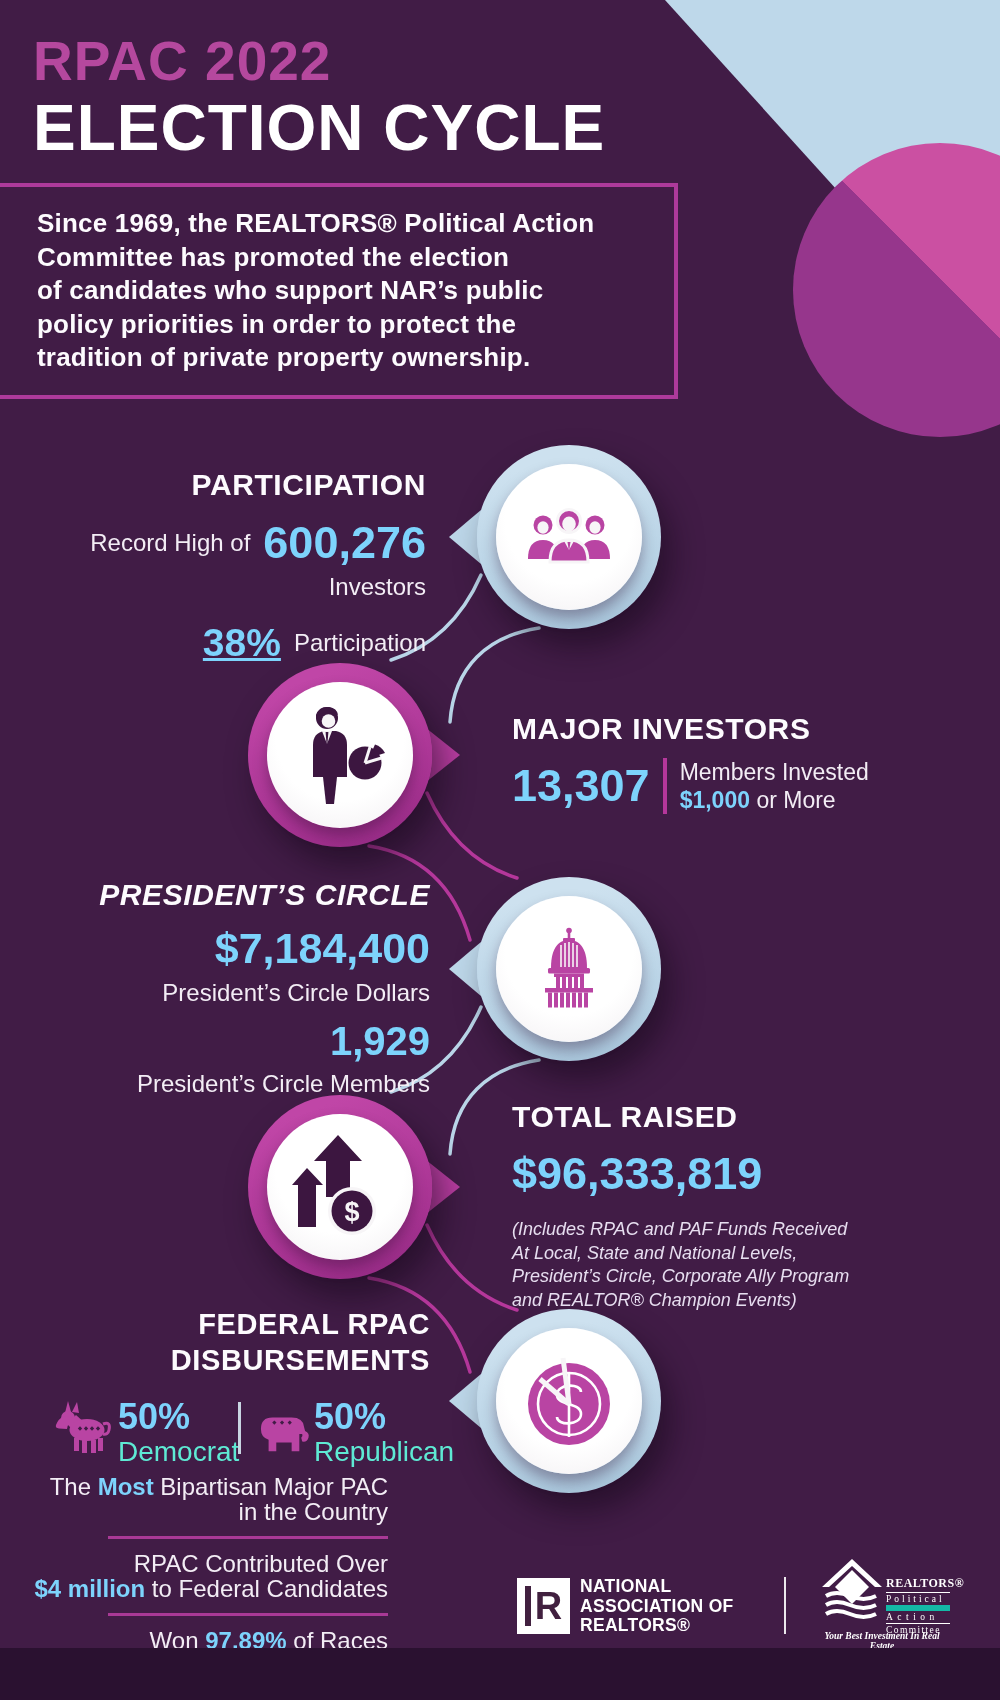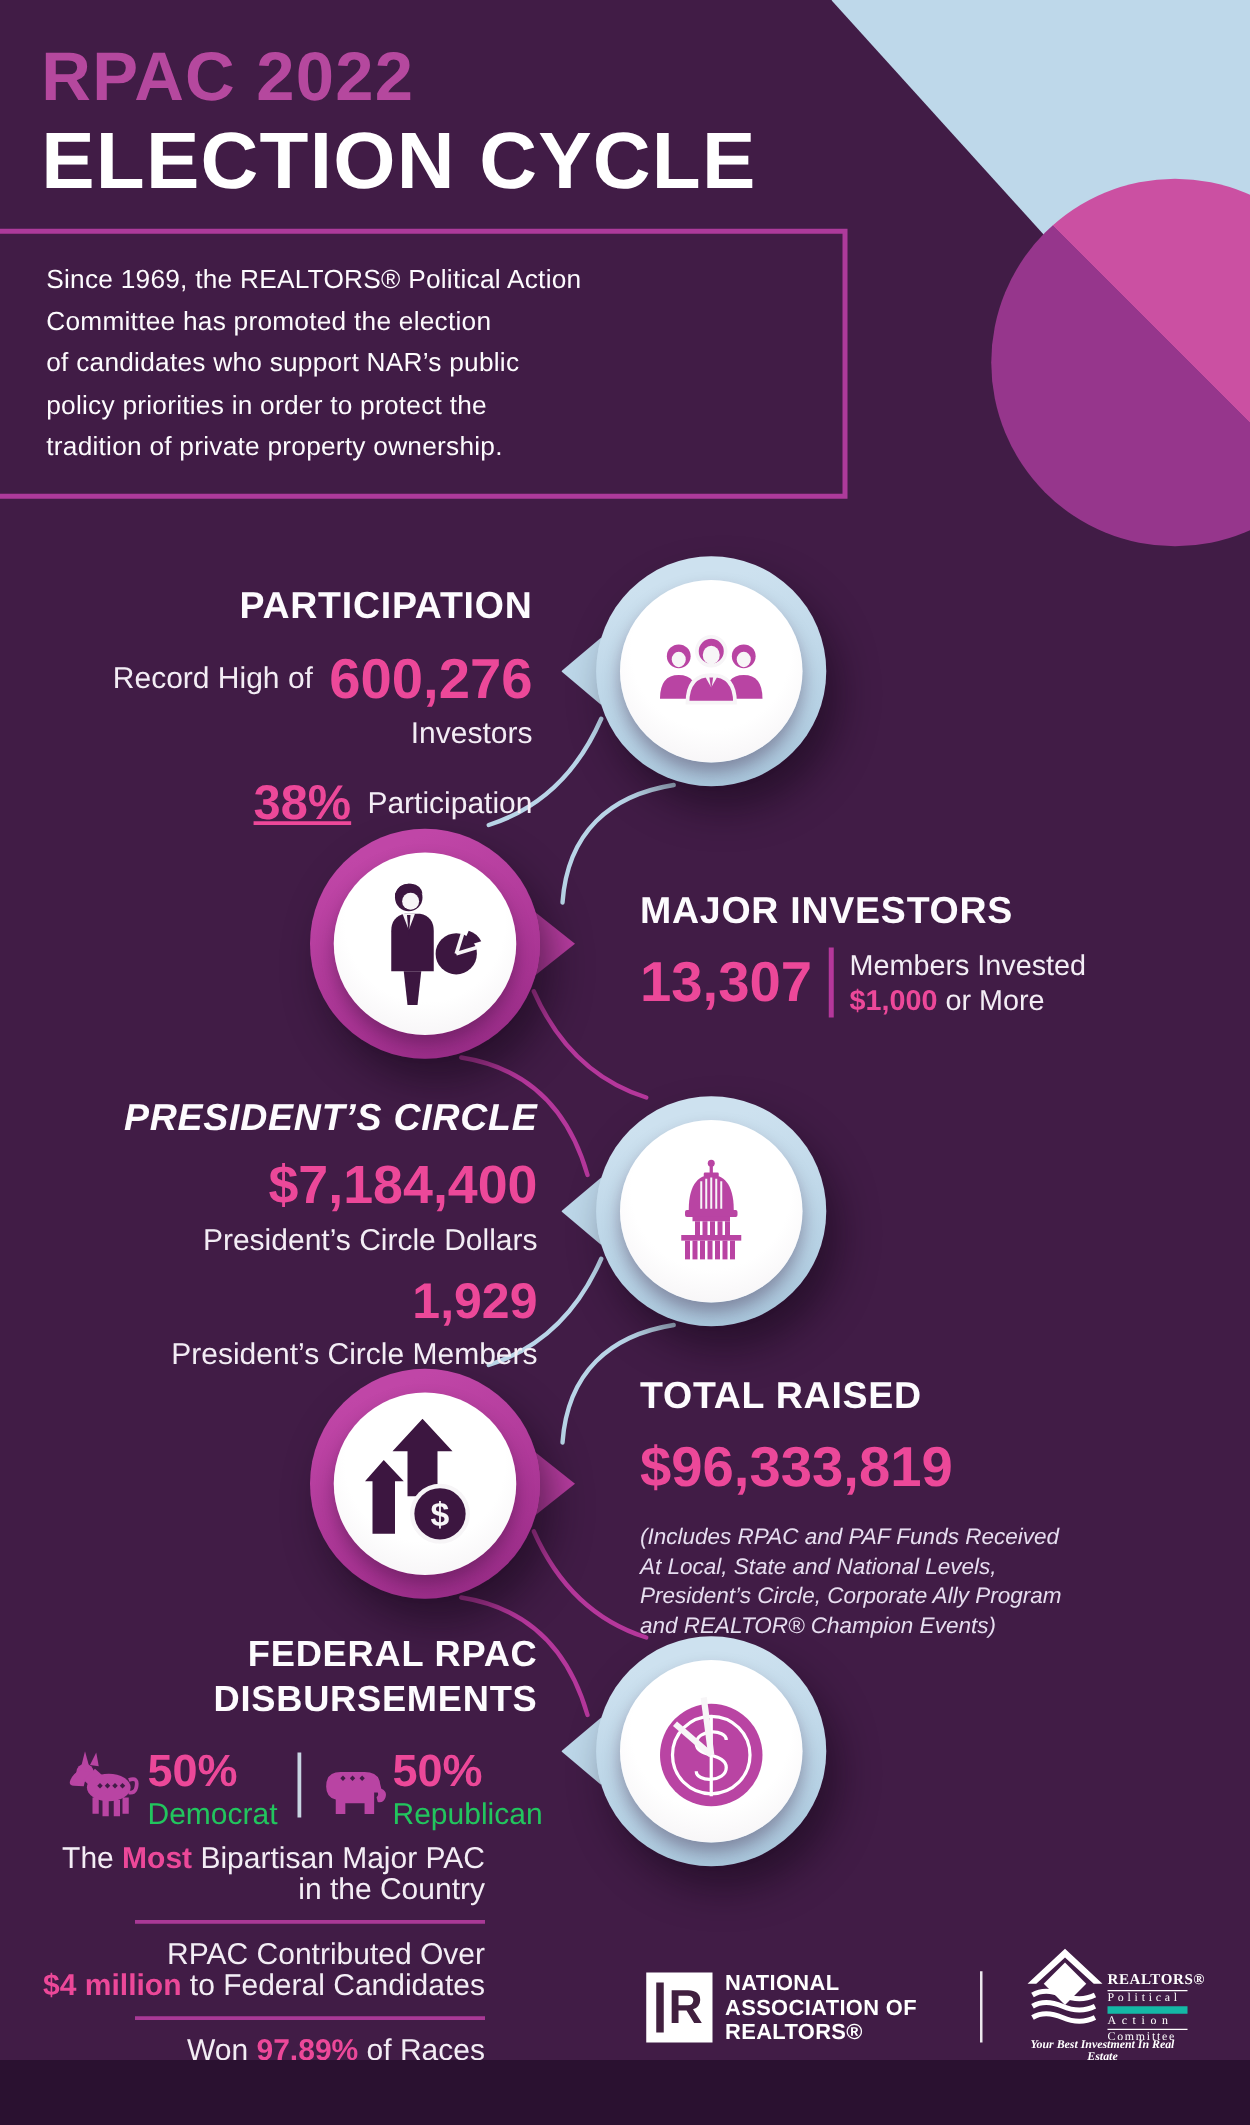--- a/index.html
+++ b/index.html
@@ -9,21 +9,21 @@
   .deco-triangle{position:absolute;right:0;top:0;width:335px;height:370px;background:#bed8ea;
                  clip-path:polygon(0 0,100% 0,100% 100%);}
   .deco-circle{position:absolute;left:793px;top:143px;width:294px;height:294px;border-radius:50%;
                background:linear-gradient(45deg,#96368c 0 52%,#cb50a2 52% 100%);}
   
   .title{position:absolute;left:33px;top:34px;line-height:1;}
   .title .t1{font-size:55px;font-weight:700;letter-spacing:1px;color:#b5489e;}
   .title .t2{font-size:64px;font-weight:700;letter-spacing:1px;color:#ffffff;margin-top:7px;}
   .intro{position:absolute;left:-4px;top:183px;width:682px;height:216px;border:4px solid #ad3a9b;
          box-sizing:border-box;display:flex;align-items:center;}
-  .intro p{margin:0 0 0 37px;font-size:21px;line-height:33.5px;font-weight:400;white-space:pre-line;
+  .intro p{margin:0 0 0 37px;font-size:26px;line-height:33.5px;font-weight:700;white-space:pre-line;
            color:#fdfbfe;letter-spacing:.2px;}
   
   svg.connectors{position:absolute;left:0;top:0;z-index:1;}
   .conn-blue{stroke:#b9d5e8;stroke-width:3.5;fill:none;stroke-linecap:round;}
   .conn-mag{stroke:#b5379b;stroke-width:3.5;fill:none;stroke-linecap:round;}
   
   .node{position:absolute;width:184px;height:184px;border-radius:50%;z-index:2;
         box-shadow:10px 18px 30px rgba(18,5,22,.5);}
   .node.blue{background:linear-gradient(170deg,#cde1ef 15%,#b7d2e5 70%,#a5c3d9 100%);}
   .node.mag{background:linear-gradient(160deg,#c2 0,#b83ea2 20%,#a73392 72%,#922982 100%);
@@ -31,21 +31,21 @@
   .node .inner{position:absolute;left:19px;top:19px;width:146px;height:146px;border-radius:50%;
         background:radial-gradient(circle at 50% 38%,#ffffff 55%,#f1eef1 100%);
         box-shadow:0 8px 14px rgba(40,8,42,.35);display:flex;align-items:center;justify-content:center;}
   .tail{position:absolute;z-index:2;}
   .tail.left{width:32px;height:54px;clip-path:polygon(100% 0,0 50%,100% 100%);background:#bcd6e8;}
   .tail.right{width:34px;height:54px;clip-path:polygon(0 0,100% 50%,0 100%);background:#b83da0;}
   
   .sec{position:absolute;z-index:3;}
   .ralign{display:flex;flex-direction:column;align-items:flex-end;text-align:right;}
   .h{font-size:30px;font-weight:700;letter-spacing:.6px;color:#fdfbfe;}
-  .num{font-weight:700;color:#ec4899;}
+  .num{font-weight:700;color:#7dd3fc;}
   .lbl{color:#f3edf5;}
   .rowflex{display:flex;align-items:center;gap:13px;}
   
   .s1{right:574px;top:468px;}
   .s1 .h{margin-bottom:15px;}
   .s1 .big{font-size:45px;}
   .s1 .lbl{font-size:24px;}
   .s1 .unit{margin:4px 0 20px 0;}
   .s1 .pct{font-size:39px;text-decoration:underline;}
   
@@ -65,21 +65,21 @@
   
   .s4{left:512px;top:1100px;}
   .s4 .h{margin-bottom:14px;}
   .s4 .big{font-size:45px;margin-bottom:18px;}
   .s4 .note{font-size:18px;line-height:23.5px;font-style:italic;color:#e7def0;white-space:pre-line;}
   
   .s5h{right:570px;top:1306px;text-align:right;font-size:29px;font-weight:700;line-height:36px;
        letter-spacing:.6px;white-space:pre-line;color:#fdfbfe;}
   .party{position:absolute;z-index:3;}
   .party .pct{font-size:36px;line-height:38px;}
-  .party .plbl{font-size:24px;line-height:26px;color:#22c55e;margin-top:3px;}
+  .party .plbl{font-size:28px;line-height:26px;color:#5eead4;margin-top:3px;}
   .pdiv{position:absolute;left:238px;top:1402px;width:3px;height:52px;background:#c8d5e2;z-index:3;}
   .s5b{right:612px;top:1474px;font-size:24px;line-height:25px;color:#f3edf5;}
   .s5b .num{font-size:24px;}
   .hr{width:280px;height:3px;background:#a93996;margin:12px 0;}
   
   .nar-box{position:absolute;left:517px;top:1578px;width:53px;height:56px;background:#fff;z-index:3;
            display:flex;align-items:center;justify-content:center;gap:4px;}
   .nar-bar{width:6px;height:40px;background:#41203f;}
   .nar-r{font-size:38px;font-weight:700;color:#41203f;line-height:40px;}
   .nar-text{position:absolute;left:580px;top:1577px;font-size:17.5px;font-weight:700;line-height:19.5px;

